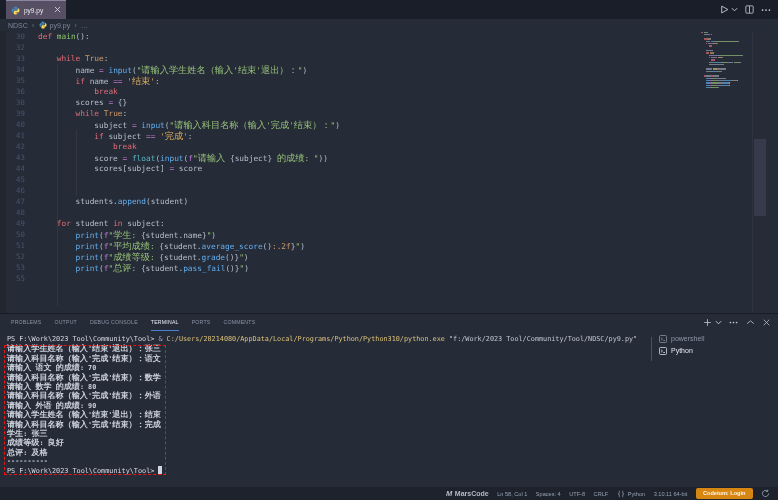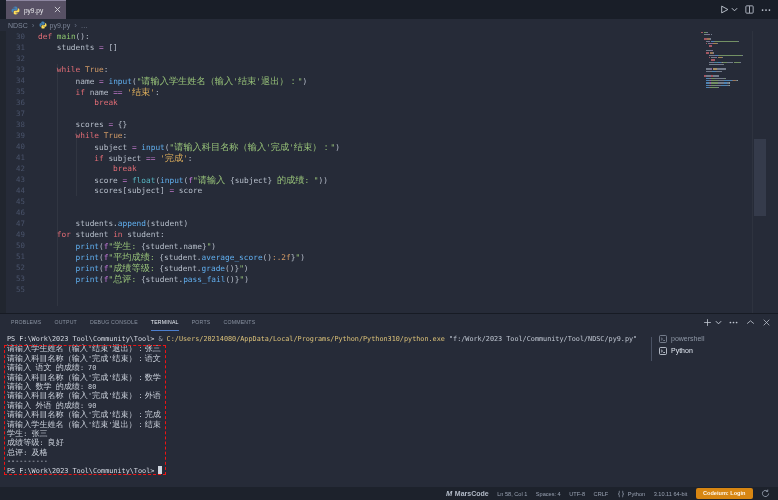--- a/index.html
+++ b/index.html
@@ -57,21 +57,21 @@
   .pactions{position:absolute;right:7px;top:0;height:17px;display:flex;align-items:center;gap:7.5px;color:#c3c9d4;}
   .panel-body{position:relative;height:156px;}
   .terminal{position:absolute;left:0;top:0;width:650px;height:156px;padding:4px 0 0 7px;overflow:hidden;}
   .tline{height:9.4px;line-height:9.4px;white-space:pre;
     font-family:"DejaVu Sans Mono","Liberation Mono",monospace;font-size:6.8px;color:#ccd2dc;}
   .tcjk{font-size:8.1px;}
   .tk-pmt{color:#d8dde6;}
   .tk-dim{color:#9aa3b2;}
   .tk-cmd{color:#dcc279;}
   .tk-arg{color:#c0c7d2;}
-  .tk-out{color:#ccd2dc;}
+  .tk-out{color:#ccd2dc;font-weight:bold;}
   .cursor{display:inline-block;width:4px;height:8px;background:#d0d6df;vertical-align:-1px;}
   .annotation-box{position:absolute;left:4px;top:14px;width:162px;height:130px;
     border:1px dashed #ee1414;pointer-events:none;}
   .term-sidebar{position:absolute;left:650px;top:0;right:0;height:156px;border-left:1px solid #39404e00;}
   .term-sidebar .sash{position:absolute;left:0;top:6px;width:1px;height:24px;background:#4a5264;}
   .trow{display:flex;align-items:center;gap:4px;height:12px;padding-left:8px;font-size:7px;color:#8e97a5;}
   .trow.active{color:#e2e8f1;}
   .trow svg{flex:0 0 auto;}
   
   .statusbar{position:absolute;left:0;top:487px;right:0;height:13px;background:#1d222c;
@@ -132,38 +132,37 @@
     </svg>
     <span>py9.py</span>
     <span class="crumb-sep">›</span>
     <span>…</span>
   </nav>
 
   <div class="editor">
     <div class="leftstrip"></div>
     <div id="code">
         <div class="codeline"><span class="gut">30</span><span class="ctext"><span class="tok-kw">def</span><span class="tok-pln"> </span><span class="tok-fn">main</span><span class="tok-pln">():</span></span></div>
-        <div class="codeline"><span class="gut">31</span><span class="ctext"><span class="tok-pln">    students </span><span class="tok-opr">=</span><span class="tok-pln"> []</span></span></div>
         <div class="codeline"><span class="gut">32</span><span class="ctext"></span></div>
         <div class="codeline"><span class="gut">33</span><span class="ctext"><span class="tok-pln">    </span><span class="tok-kw">while</span><span class="tok-pln"> </span><span class="tok-num">True</span><span class="tok-pln">:</span></span></div>
         <div class="codeline"><span class="gut">34</span><span class="ctext"><span class="tok-pln">        name </span><span class="tok-opr">=</span><span class="tok-pln"> </span><span class="tok-call">input</span><span class="tok-pln">(</span><span class="tok-str">"<span class="ecjk">请输入学生姓名（输入</span>'<span class="ecjk">结束</span>'<span class="ecjk">退出）：</span>"</span><span class="tok-pln">)</span></span></div>
         <div class="codeline"><span class="gut">35</span><span class="ctext"><span class="tok-pln">        </span><span class="tok-kw">if</span><span class="tok-pln"> name </span><span class="tok-opr">==</span><span class="tok-pln"> </span><span class="tok-sqs">'<span class="ecjk">结束</span>'</span><span class="tok-pln">:</span></span></div>
         <div class="codeline"><span class="gut">36</span><span class="ctext"><span class="tok-pln">            </span><span class="tok-kw">break</span></span></div>
-        <div class="codeline"><span class="gut">37</span><span class="ctext"></span></div>
         <div class="codeline"><span class="gut">38</span><span class="ctext"><span class="tok-pln">        scores </span><span class="tok-opr">=</span><span class="tok-pln"> {}</span></span></div>
         <div class="codeline"><span class="gut">39</span><span class="ctext"><span class="tok-pln">        </span><span class="tok-kw">while</span><span class="tok-pln"> </span><span class="tok-num">True</span><span class="tok-pln">:</span></span></div>
         <div class="codeline"><span class="gut">40</span><span class="ctext"><span class="tok-pln">            subject </span><span class="tok-opr">=</span><span class="tok-pln"> </span><span class="tok-call">input</span><span class="tok-pln">(</span><span class="tok-str">"<span class="ecjk">请输入科目名称（输入</span>'<span class="ecjk">完成</span>'<span class="ecjk">结束）：</span>"</span><span class="tok-pln">)</span></span></div>
         <div class="codeline"><span class="gut">41</span><span class="ctext"><span class="tok-pln">            </span><span class="tok-kw">if</span><span class="tok-pln"> subject </span><span class="tok-opr">==</span><span class="tok-pln"> </span><span class="tok-sqs">'<span class="ecjk">完成</span>'</span><span class="tok-pln">:</span></span></div>
         <div class="codeline"><span class="gut">42</span><span class="ctext"><span class="tok-pln">                </span><span class="tok-kw">break</span></span></div>
         <div class="codeline"><span class="gut">43</span><span class="ctext"><span class="tok-pln">            score </span><span class="tok-opr">=</span><span class="tok-pln"> </span><span class="tok-cyn">float</span><span class="tok-pln">(</span><span class="tok-call">input</span><span class="tok-pln">(</span><span class="tok-fpx">f</span><span class="tok-str">"<span class="ecjk">请输入</span> </span><span class="tok-pln">{subject}</span><span class="tok-str"> <span class="ecjk">的成绩</span>: "</span><span class="tok-pln">))</span></span></div>
         <div class="codeline"><span class="gut">44</span><span class="ctext"><span class="tok-pln">            scores[subject] </span><span class="tok-opr">=</span><span class="tok-pln"> score</span></span></div>
         <div class="codeline"><span class="gut">45</span><span class="ctext"></span></div>
         <div class="codeline"><span class="gut">46</span></div>
         <div class="codeline"><span class="gut">47</span><span class="ctext"><span class="tok-pln">        students.</span><span class="tok-call">append</span><span class="tok-pln">(student)</span></span></div>
-        <div class="codeline"><span class="gut">49</span><span class="ctext"><span class="tok-pln">    </span><span class="tok-kw">for</span><span class="tok-pln"> student </span><span class="tok-kw">in</span><span class="tok-pln"> student:</span></span></div>
+        <div class="codeline"><span class="gut">48</span><span class="ctext"></span></div>
+        <div class="codeline"><span class="gut">49</span><span class="ctext"><span class="tok-pln">    </span><span class="tok-kw">for</span><span class="tok-pln"> student </span><span class="tok-kw">in</span><span class="tok-pln"> subject:</span></span></div>
         <div class="codeline"><span class="gut">50</span><span class="ctext"><span class="tok-pln">        </span><span class="tok-call">print</span><span class="tok-pln">(</span><span class="tok-fpx">f</span><span class="tok-str">"<span class="ecjk">学生</span>: </span><span class="tok-pln">{student.name}</span><span class="tok-str">"</span><span class="tok-pln">)</span></span></div>
         <div class="codeline"><span class="gut">51</span><span class="ctext"><span class="tok-pln">        </span><span class="tok-call">print</span><span class="tok-pln">(</span><span class="tok-fpx">f</span><span class="tok-str">"<span class="ecjk">平均成绩</span>: </span><span class="tok-pln">{student.</span><span class="tok-call">average_score</span><span class="tok-pln">()</span><span class="tok-fmt">:.2f</span><span class="tok-pln">}</span><span class="tok-str">"</span><span class="tok-pln">)</span></span></div>
         <div class="codeline"><span class="gut">52</span><span class="ctext"><span class="tok-pln">        </span><span class="tok-call">print</span><span class="tok-pln">(</span><span class="tok-fpx">f</span><span class="tok-str">"<span class="ecjk">成绩等级</span>: </span><span class="tok-pln">{student.</span><span class="tok-call">grade</span><span class="tok-pln">()}</span><span class="tok-str">"</span><span class="tok-pln">)</span></span></div>
         <div class="codeline"><span class="gut">53</span><span class="ctext"><span class="tok-pln">        </span><span class="tok-call">print</span><span class="tok-pln">(</span><span class="tok-fpx">f</span><span class="tok-str">"<span class="ecjk">总评</span>: </span><span class="tok-pln">{student.</span><span class="tok-call">pass_fail</span><span class="tok-pln">()}</span><span class="tok-str">"</span><span class="tok-pln">)</span></span></div>
         <div class="codeline"><span class="gut">55</span><span class="ctext"></span></div>
       </div>
     <div class="guide" style="left:57px;top:33px;height:242px;"></div>
     <div class="guide" style="left:76px;top:99px;height:66px;"></div>
     <div class="minimap" id="minimap">
         <div class="mmrow" style="top: 0.5px;">
@@ -360,22 +359,22 @@
     <div class="panel-body">
       <div class="terminal" id="term">
           <div class="tline"><span class="tk-pmt">PS F:\Work\2023 Tool\Community\Tool&gt; </span><span class="tk-dim">&amp; </span><span class="tk-cmd">C:/Users/20214080/AppData/Local/Programs/Python/Python310/python.exe</span><span class="tk-arg"> "f:/Work/2023 Tool/Community/Tool/NDSC/py9.py"</span></div>
           <div class="tline"><span class="tk-out"><span class="tcjk">请输入学生姓名（输入</span>'<span class="tcjk">结束</span>'<span class="tcjk">退出）：张三</span></span></div>
           <div class="tline"><span class="tk-out"><span class="tcjk">请输入科目名称（输入</span>'<span class="tcjk">完成</span>'<span class="tcjk">结束）：语文</span></span></div>
           <div class="tline"><span class="tk-out"><span class="tcjk">请输入</span> <span class="tcjk">语文</span> <span class="tcjk">的成绩</span>: 70</span></div>
           <div class="tline"><span class="tk-out"><span class="tcjk">请输入科目名称（输入</span>'<span class="tcjk">完成</span>'<span class="tcjk">结束）：数学</span></span></div>
           <div class="tline"><span class="tk-out"><span class="tcjk">请输入</span> <span class="tcjk">数学</span> <span class="tcjk">的成绩</span>: 80</span></div>
           <div class="tline"><span class="tk-out"><span class="tcjk">请输入科目名称（输入</span>'<span class="tcjk">完成</span>'<span class="tcjk">结束）：外语</span></span></div>
           <div class="tline"><span class="tk-out"><span class="tcjk">请输入</span> <span class="tcjk">外语</span> <span class="tcjk">的成绩</span>: 90</span></div>
+          <div class="tline"><span class="tk-out"><span class="tcjk">请输入学生姓名（输入</span>'<span class="tcjk">结束</span>'<span class="tcjk">退出）：结束</span></span></div>
           <div class="tline"><span class="tk-out"><span class="tcjk">请输入科目名称（输入</span>'<span class="tcjk">完成</span>'<span class="tcjk">结束）：完成</span></span></div>
-          <div class="tline"><span class="tk-out"><span class="tcjk">请输入学生姓名（输入</span>'<span class="tcjk">结束</span>'<span class="tcjk">退出）：结束</span></span></div>
           <div class="tline"><span class="tk-out"><span class="tcjk">学生</span>: <span class="tcjk">张三</span></span></div>
           <div class="tline"><span class="tk-out"><span class="tcjk">成绩等级</span>: <span class="tcjk">良好</span></span></div>
           <div class="tline"><span class="tk-out"><span class="tcjk">总评</span>: <span class="tcjk">及格</span></span></div>
           <div class="tline"><span class="tk-out">----------</span></div>
           <div class="tline"><span class="tk-pmt">PS F:\Work\2023 Tool\Community\Tool&gt; </span><span class="cursor"></span></div>
         </div>
       <div class="annotation-box"></div>
       <div class="term-sidebar" style="padding-top:1.5px;">
         <div class="sash"></div>
         <div id="termside">

